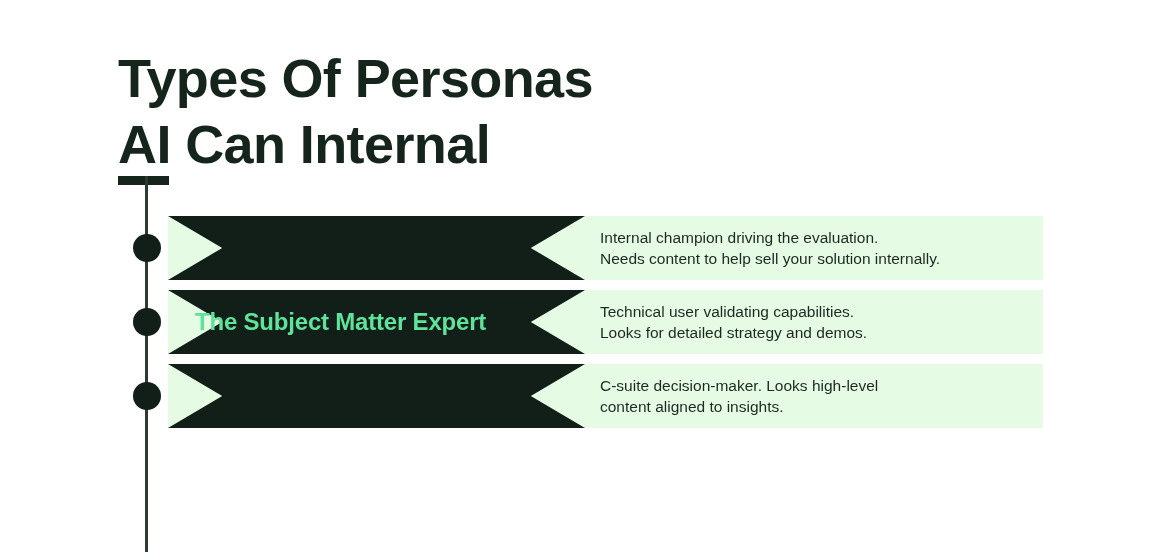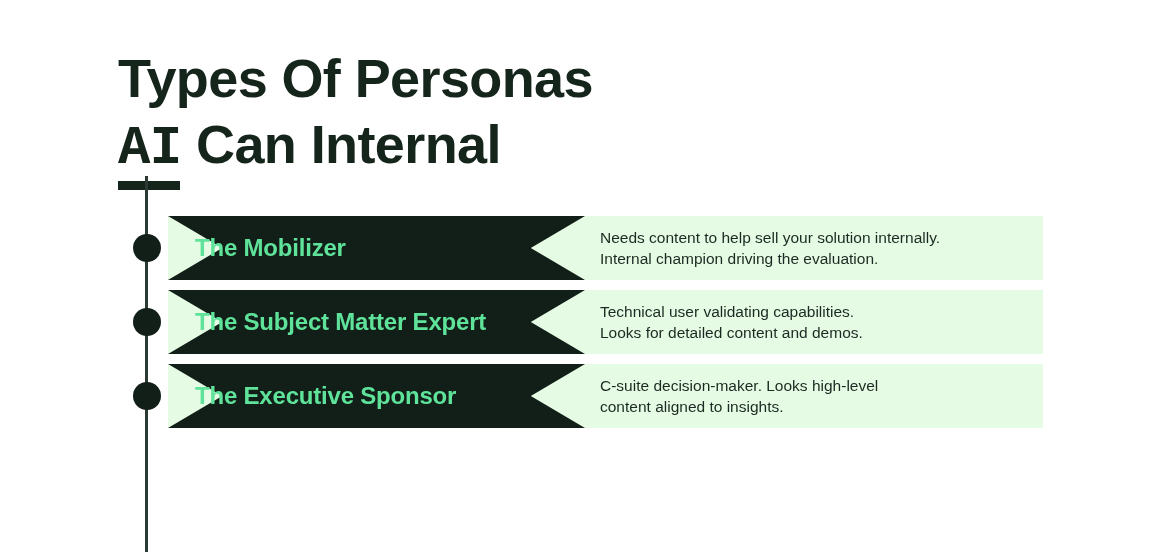--- a/index.html
+++ b/index.html
@@ -33,21 +33,20 @@
     font-size: 54px;
     line-height: 66px;
     font-weight: bold;
     letter-spacing: -0.6px;
     color: #16251c;
     white-space: nowrap;
   }
   .title-line .underlined {
     position: relative;
     display: inline-block;
-    font-family: Liberation Mono, monospace;
   }
   .title-line .underlined::after {
     content: "";
     position: absolute;
     left: 0px;
     right: 2px;
     bottom: -8px;
     height: 9px;
     background: #16251c;
   }
@@ -144,44 +143,42 @@
   </div>
 
   <div class="spine"></div>
 
   <div class="rows">
 
     <div class="row">
       <div class="row-panel"></div>
       <div class="row-chevron"></div>
       <div class="row-dot"></div>
-      <div class="row-title">The Mobilizer</div>
       <div class="row-desc">
+        <span class="desc-line">Internal champion driving the evaluation.</span>
         <span class="desc-line">Needs content to help sell your solution internally.</span>
-        <span class="desc-line">Internal champion driving the evaluation.</span>
       </div>
     </div>
 
     <div class="row">
       <div class="row-panel"></div>
       <div class="row-chevron"></div>
       <div class="row-dot"></div>
       <div class="row-title">The Subject Matter Expert</div>
       <div class="row-desc">
         <span class="desc-line">Technical user validating capabilities.</span>
-        <span class="desc-line">Looks for detailed content and demos.</span>
+        <span class="desc-line">Looks for detailed strategy and demos.</span>
       </div>
     </div>
 
 
     <div class="row">
       <div class="row-panel"></div>
       <div class="row-chevron"></div>
       <div class="row-dot"></div>
-      <div class="row-title">The Executive Sponsor</div>
       <div class="row-desc">
         <span class="desc-line">C-suite decision-maker. Looks high-level</span>
         <span class="desc-line">content aligned to insights.</span>
       </div>
     </div>
 
   </div>
 </div>
 
 </body></html>

